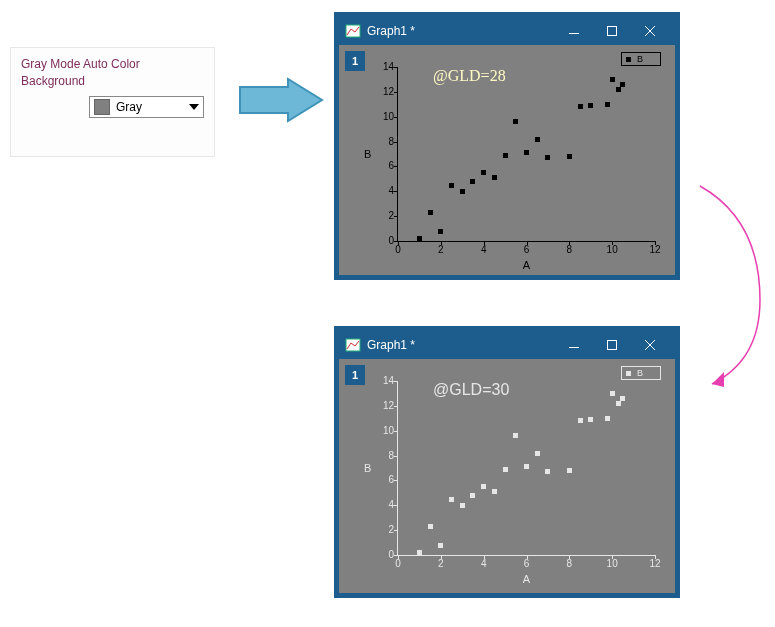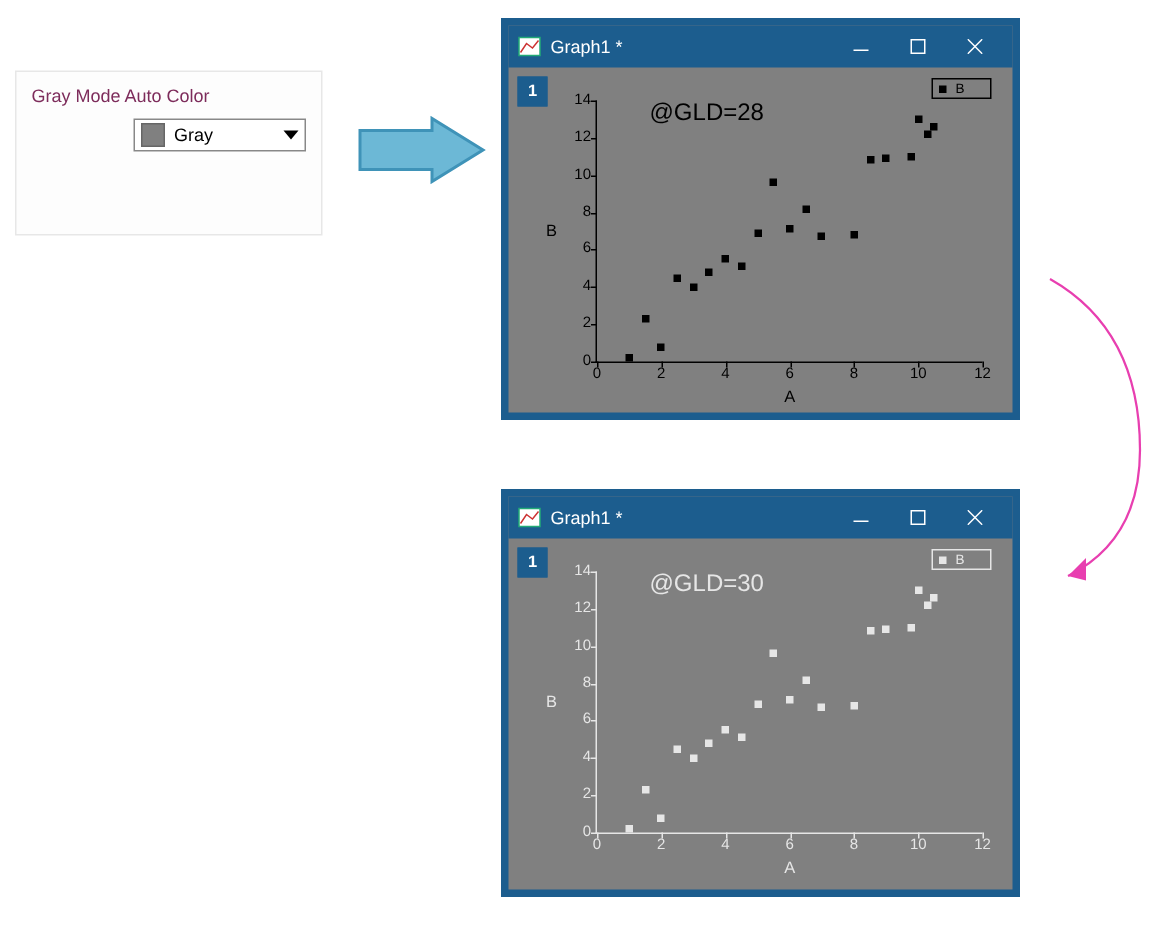--- a/index.html
+++ b/index.html
@@ -34,21 +34,21 @@
   .plotbody{position:relative;width:100%;height:calc(100% - 28px);}
 
   
   .layer-badge{position:absolute;top:6px;left:6px;width:18px;height:18px;background:#1c5d8e;color:#fff;border:1px solid #1c5d8e;display:flex;align-items:center;justify-content:center;font-weight:bold;font-size:11px;}
 
   
   .plot{position:absolute;left:58px;top:22px;right:20px;height:175px;box-sizing:border-box;}
   .plot.dark{border-bottom:1px solid #000;border-left:1px solid #000;}
   .plot.light{border-bottom:1px solid #e6e6e6;border-left:1px solid #e6e6e6;}
   .anno{position:absolute;left:35px;top:0px;font-size:16px;font-weight:500;}
-  .anno.dark{color:#000000;}
+  .anno.dark{color:#fef9c3;font-family:Liberation Serif, serif;}
   .anno.light{color:#e6e6e6;}
   .pt{position:absolute;width:5px;height:5px;}
   .pt.dark{background:#000;}
   .pt.light{background:#e6e6e6;}
 
   .ytick{position:absolute;right:100%;width:20px;text-align:right;font-size:10px;line-height:10px;transform:translateY(-50%);margin-right:4px;}
   .ytick.dark{color:#000;}
   .ytick.light{color:#e6e6e6;}
   .ytick .tk{position:absolute;right:-4px;top:50%;width:4px;height:1px;}
   .tk.dark{background:#000;}
@@ -78,20 +78,21 @@
   
   .curved-arrow{position:absolute;left:694px;top:180px;}
 </style>
 </head>
 <body>
 
 <div class="stage">
 
   <div class="panel">
     <div class="lbl">Gray Mode Auto Color</div>
+    <div class="lbl">Background</div>
     <div class="combo">
       <span class="sw"></span>
       <span class="val">Gray</span>
       <span class="caret"></span>
     </div>
   </div>
 
   <div class="arrow-right">
     <svg width="86" height="46">
       <polygon points="2,10 50,10 50,2 84,23 50,44 50,36 2,36" fill="#6cb8d6" stroke="#3f93b8" stroke-width="2"></polygon>

